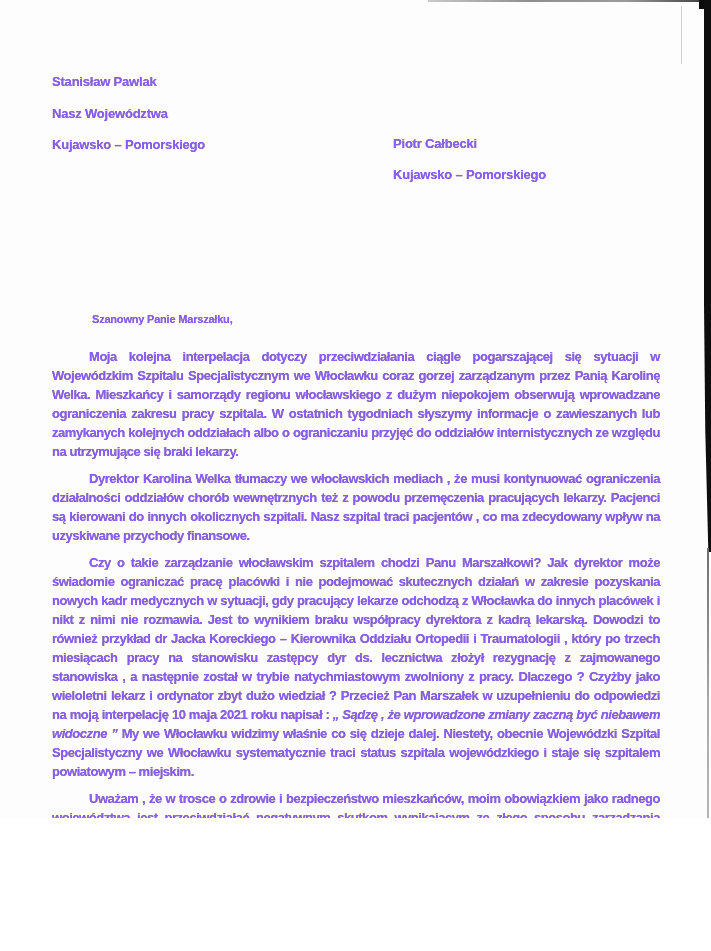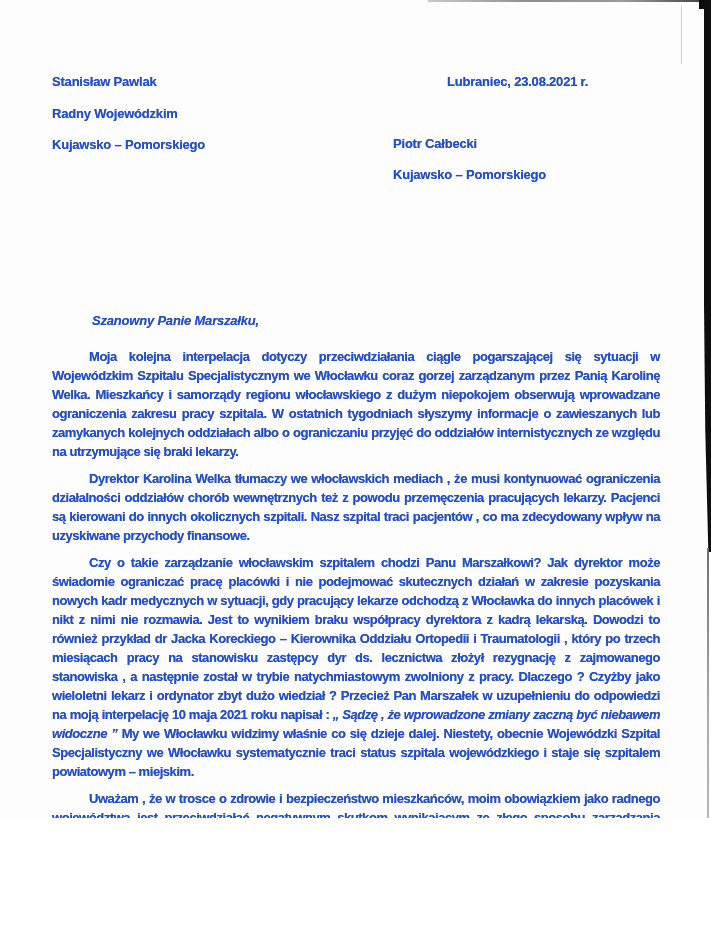--- a/index.html
+++ b/index.html
@@ -6,21 +6,21 @@
   body {
     width:711px; height:951px;
     background:#ffffff;
     font-family:"Liberation Sans", sans-serif;
   }
   .page {
     position:relative;
     width:711px; height:818px;
     background:#fdfdfd;
     overflow:hidden;
-    color:#1d4ed8;
+    color:#8b5cf6;
     font-weight:700;
     text-shadow:0 0 0.6px rgba(25,25,25,0.55); 
   }
 
   
   .art-top-line {
     position:absolute; left:428px; top:0; width:283px; height:2px;
     background:linear-gradient(to right,#c9c9c9,#8f8f8f 35%,#9a9a9a 70%,#3a3a3a);
   }
   .art-corner {
@@ -51,21 +51,21 @@
     font-size:13px; line-height:31.5px; letter-spacing:-0.2px;
   }
   .recipient {
     position:absolute; left:393px; top:129px;
     font-size:13px; line-height:30.5px; letter-spacing:-0.2px;
   }
 
   
   .salutation {
     position:absolute; left:92px; top:313px;
-    font-size:13px; font-style:italic; letter-spacing:-0.2px;
+    font-size:11px; letter-spacing:-0.2px;
   }
   .letter-body {
     position:absolute; left:52px; top:339px; width:608px;
     font-size:13px; line-height:19px; letter-spacing:-0.45px;
     text-align:justify;
   }
   .letter-body p { margin:8px 0 8px 0; text-indent:37px; }
   .quote { font-style:italic; }
 </style>
 </head>
@@ -74,25 +74,24 @@
 <div class="page">
 
   <div class="art-top-line"></div>
   <div class="art-corner"></div>
   <div class="art-right-bar"></div>
   <div class="art-right-thread"></div>
   <div class="art-sliver"></div>
 
   <div class="sender">
     <div>Stanisław Pawlak</div>
-    <div>Radny Wojewódzkim</div>
+    <div>Nasz Województwa</div>
     <div>Kujawsko – Pomorskiego</div>
   </div>
 
-  <div class="place-date">Lubraniec, 23.08.2021 r.</div>
 
   <div class="recipient">
     <div>Piotr Całbecki</div>
     <div>Kujawsko – Pomorskiego</div>
   </div>
 
   <div class="salutation">Szanowny Panie Marszałku,</div>
 
   <div class="letter-body">
     <p>Moja kolejna interpelacja dotyczy przeciwdziałania ciągle pogarszającej się sytuacji w Wojewódzkim Szpitalu Specjalistycznym we Włocławku coraz gorzej zarządzanym przez Panią Karolinę Welka. Mieszkańcy i samorządy regionu włocławskiego z dużym niepokojem obserwują wprowadzane ograniczenia zakresu pracy szpitala. W ostatnich tygodniach słyszymy informacje o zawieszanych lub zamykanych kolejnych oddziałach albo o ograniczaniu przyjęć do oddziałów internistycznych ze względu na utrzymujące się braki lekarzy.</p>

